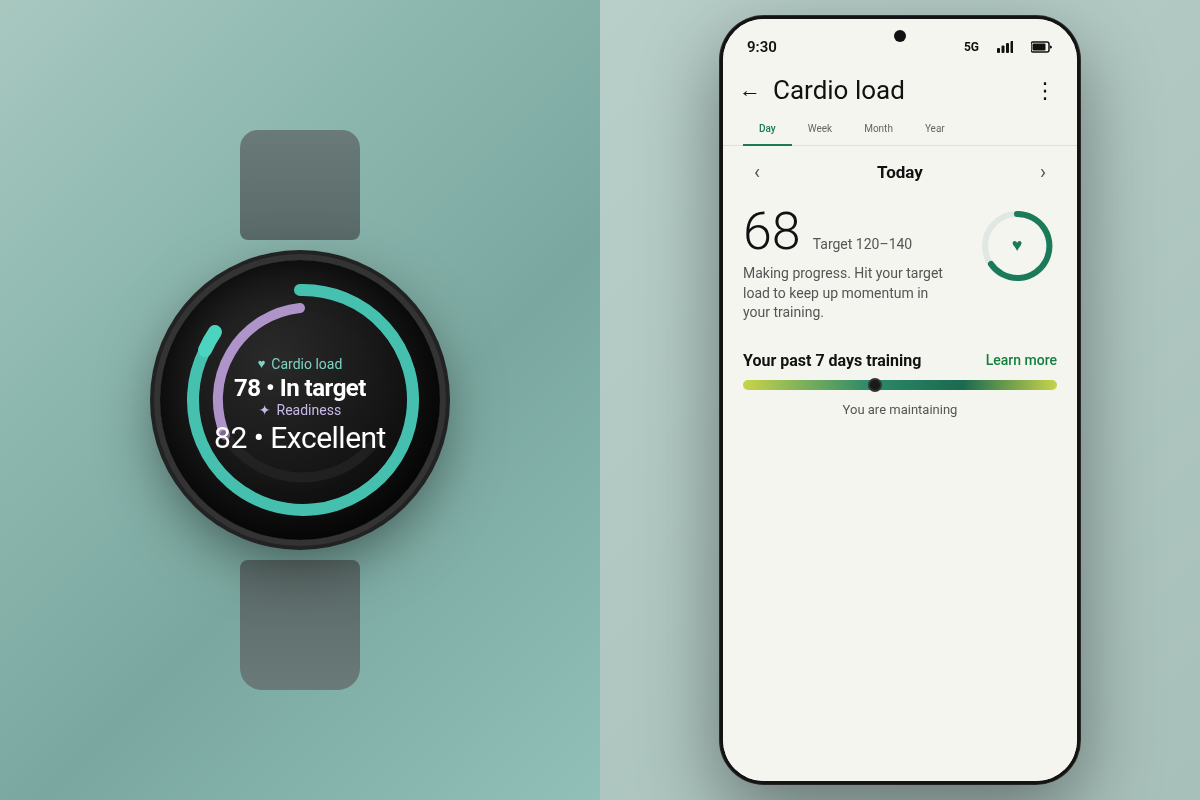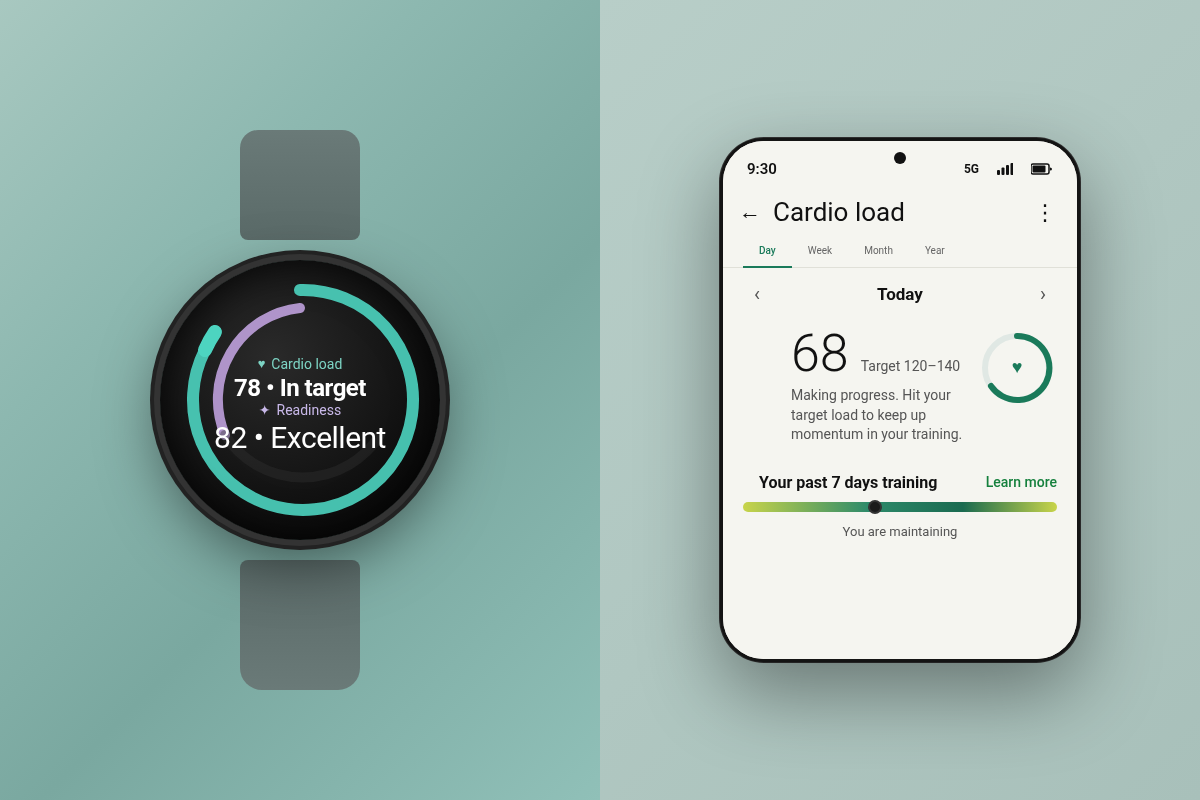--- a/index.html
+++ b/index.html
@@ -146,21 +146,21 @@
       height: 800px;
       background: linear-gradient(135deg, #b8cec8 0%, #a8c0ba 100%);
       display: flex;
       align-items: center;
       justify-content: center;
       padding: 20px 30px;
     }
 
     .phone-outer {
       width: 360px;
-      height: 524px;
+      height: 768px;
       background: #1a1a1a;
       border-radius: 44px;
       padding: 3px;
       box-shadow:
         0 30px 80px rgba(0,0,0,0.4),
         0 0 0 1px #333,
         inset 0 0 20px rgba(0,0,0,0.5);
       position: relative;
     }
 
@@ -296,21 +296,20 @@
     
     .metric-section {
       padding: 8px 20px 16px 20px;
       display: flex;
       align-items: flex-start;
       justify-content: space-between;
     }
 
     .metric-left {
       flex: 1;
-      margin-left: 48px;
     }
 
     .metric-value-row {
       display: flex;
       align-items: baseline;
       gap: 12px;
       margin-bottom: 6px;
     }
 
     .metric-number {
@@ -342,21 +341,21 @@
     .gauge-svg {
       width: 80px;
       height: 80px;
     }
 
     
     .section-header {
       display: flex;
       align-items: center;
       justify-content: space-between;
-      padding: 12px 20px 6px 36px;
+      padding: 12px 20px 6px 20px;
     }
 
     .section-title {
       font-size: 16px;
       font-weight: 700;
       color: #111;
     }
 
     .learn-more {
       font-size: 14px;

